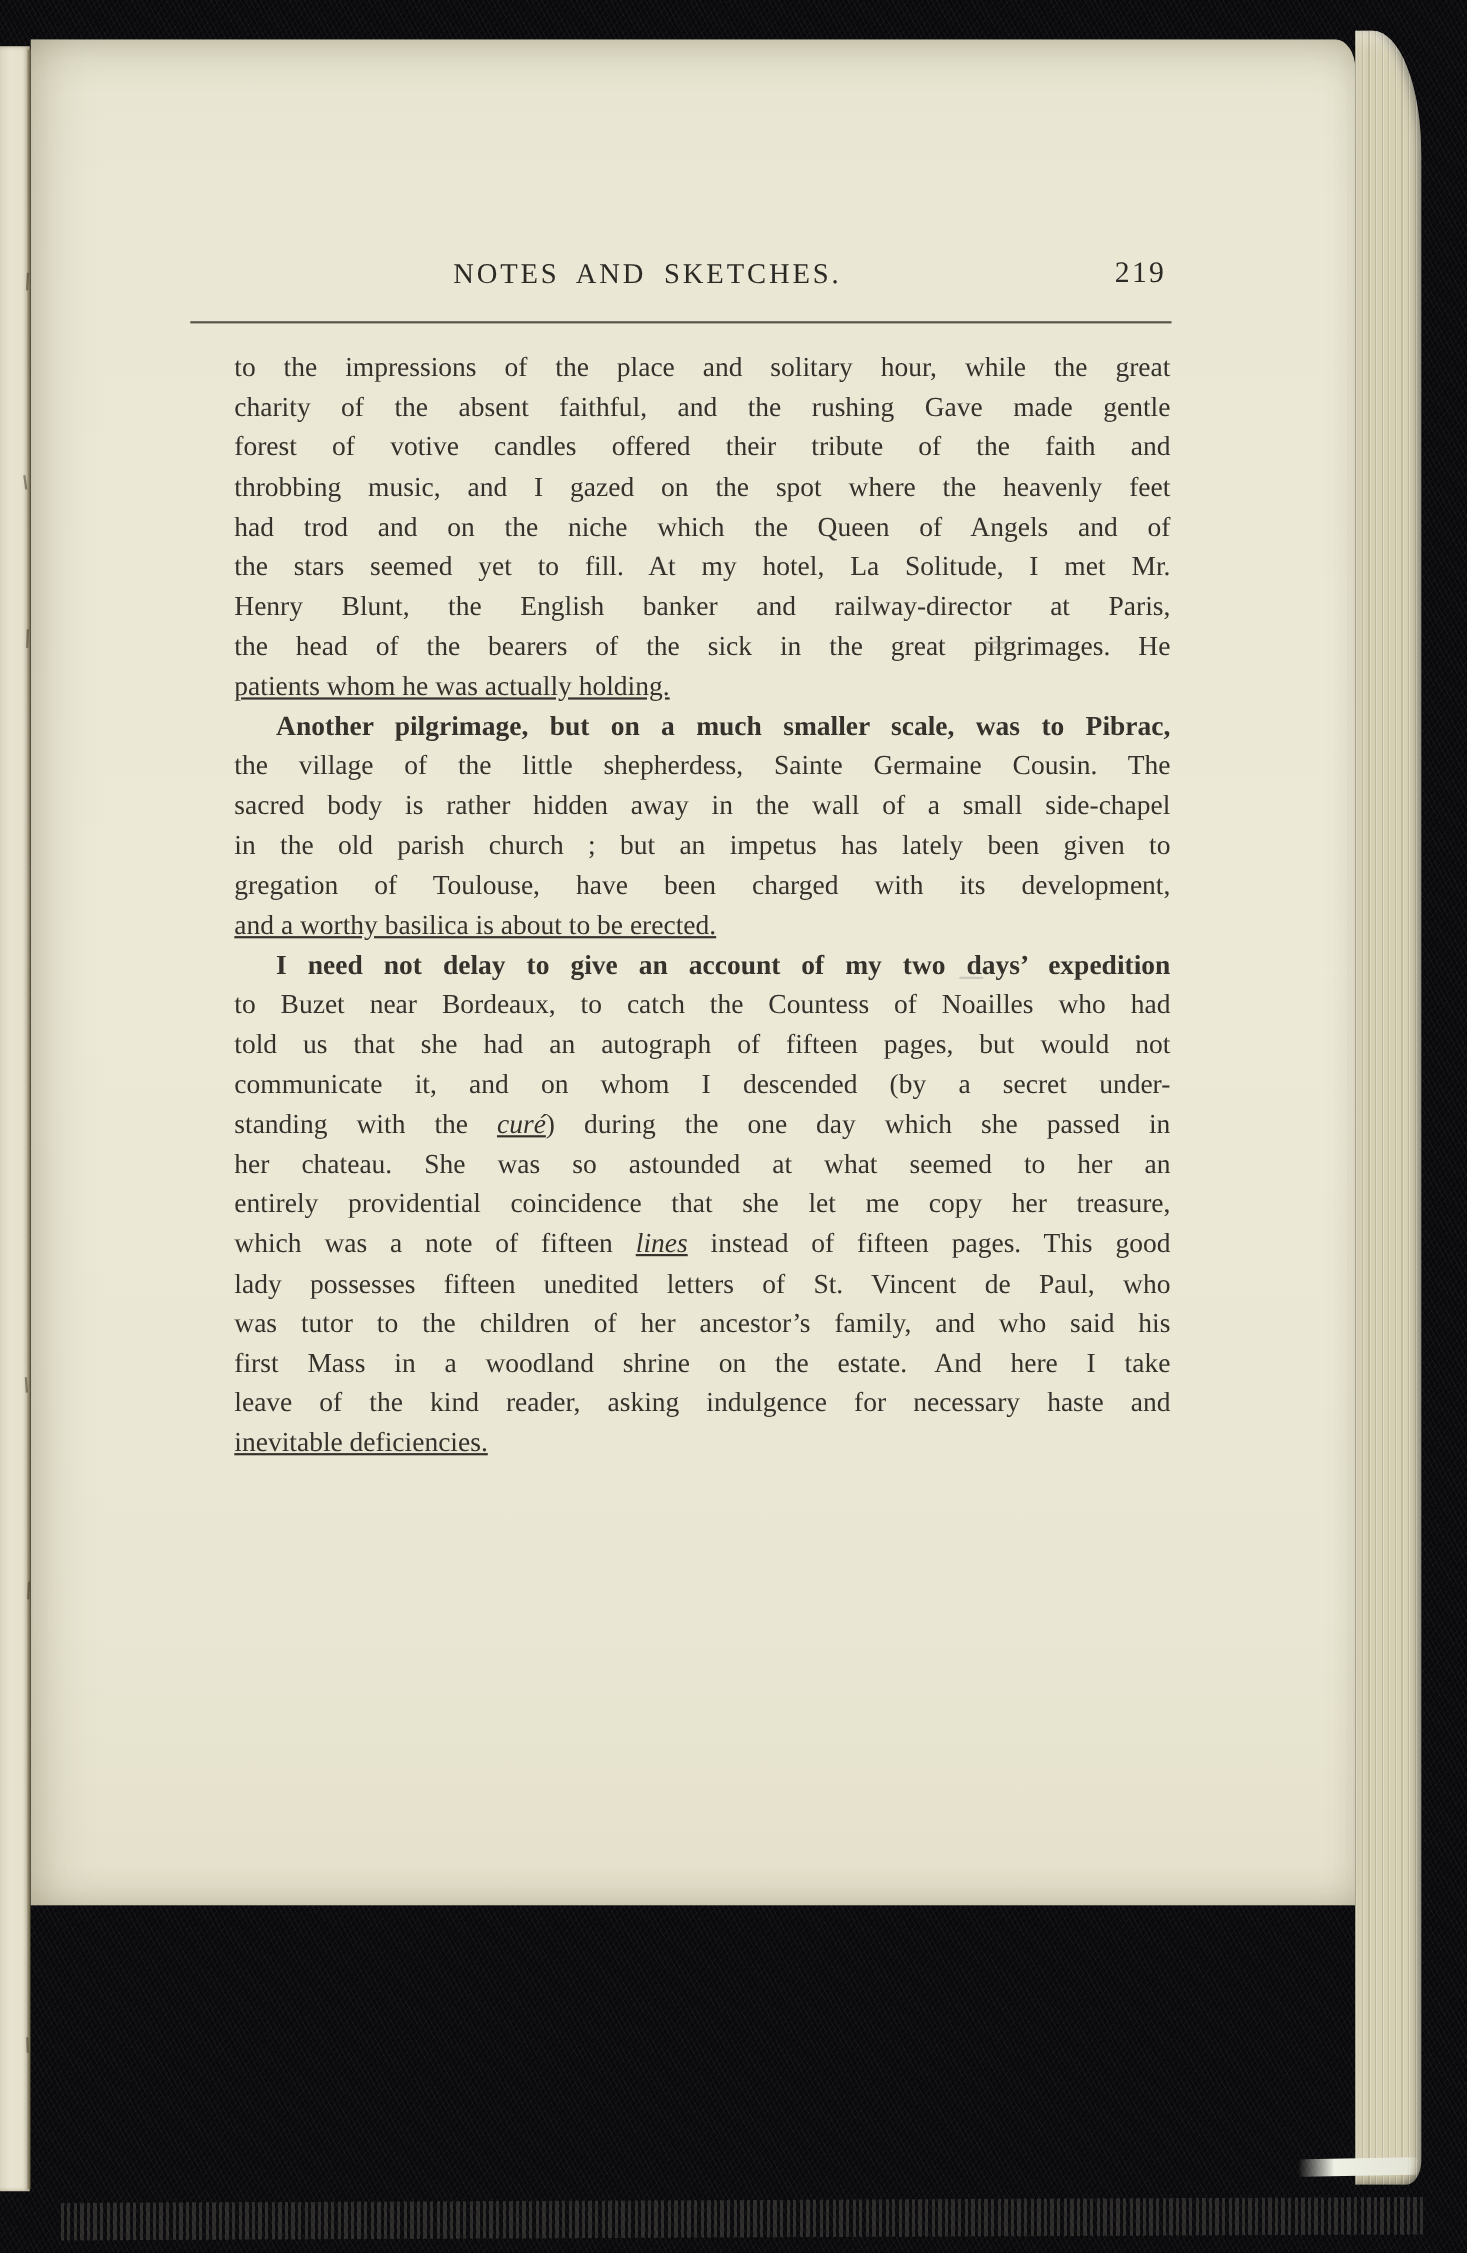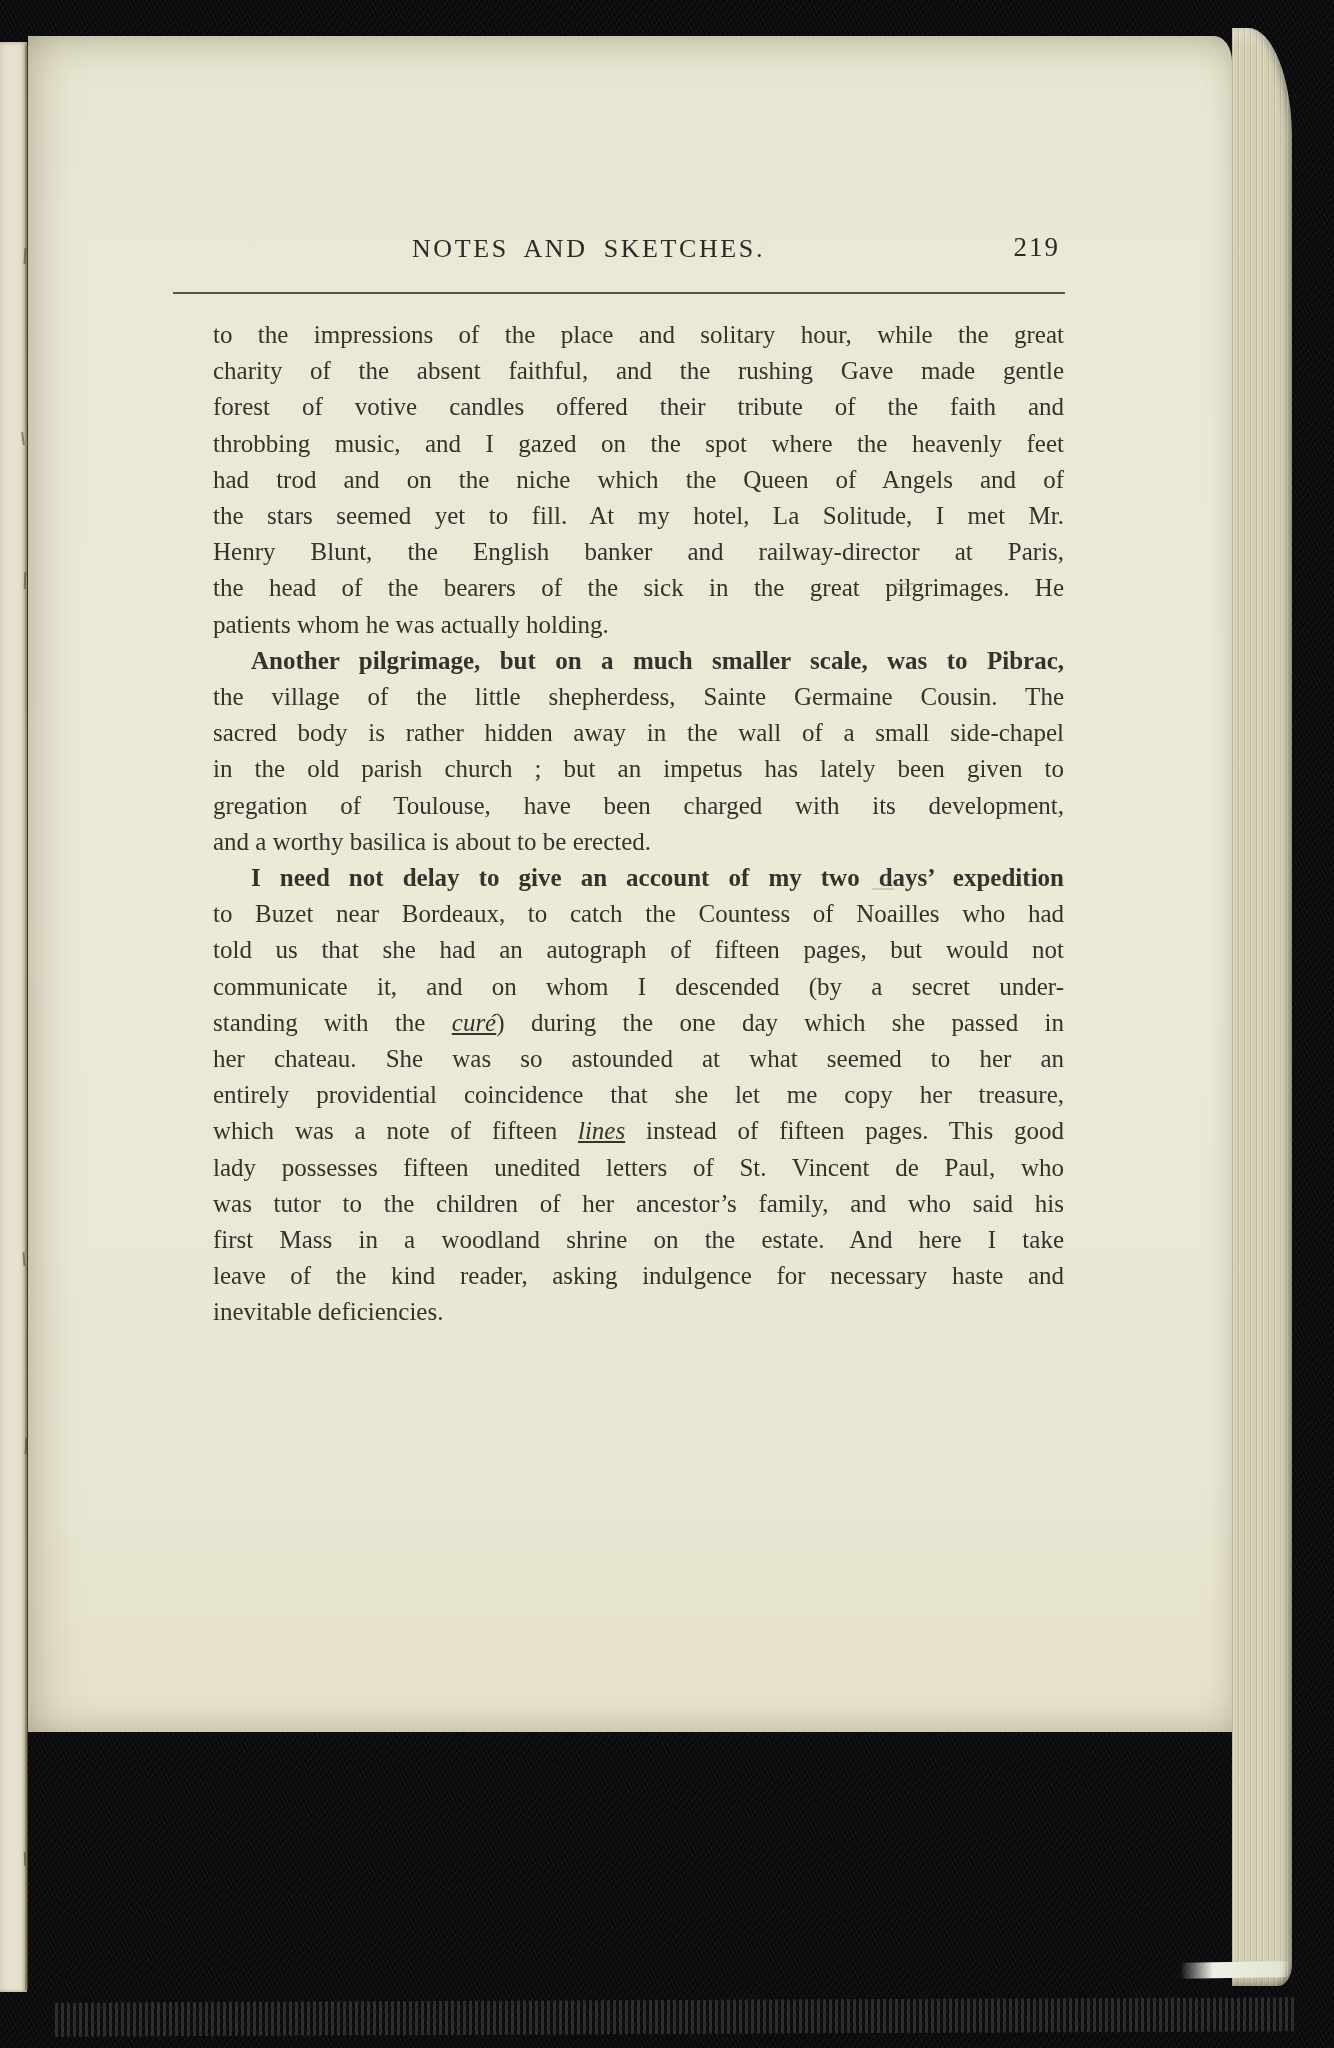--- a/index.html
+++ b/index.html
@@ -73,21 +73,21 @@
     position:absolute;left:145px;top:256px;width:892px;height:2px;background:#57544a;
   }
   
   .textblock{
     position:absolute;left:145px;top:281px;width:891px;
     font-size:25px;line-height:36.2px;color:#35322c;
   }
   .line{
     text-align:justify;text-align-last:justify;white-space:normal;margin-left:40px;
   }
-  .line.last{text-align:right;text-align-last:left;}
+  .line.last{text-align:right;text-align-last:left;text-decoration:underline;}
   .line.first{text-indent:38px;font-weight:bold;}
   .it{font-style:italic;text-decoration:underline;}
   
   .mark{position:absolute;background:rgba(60,52,32,0.5);}
   .m1{left:24px;top:248px;width:2px;height:16px;transform:rotate(3deg);}
   .m2{left:22px;top:432px;width:2px;height:13px;transform:rotate(-8deg);}
   .m3{left:24px;top:572px;width:2px;height:17px;transform:rotate(2deg);}
   .m4{left:23px;top:1252px;width:2px;height:14px;transform:rotate(-4deg);}
   .m5{left:25px;top:1438px;width:2px;height:16px;transform:rotate(3deg);}
   .m6{left:24px;top:1852px;width:2px;height:14px;transform:rotate(-2deg);}

